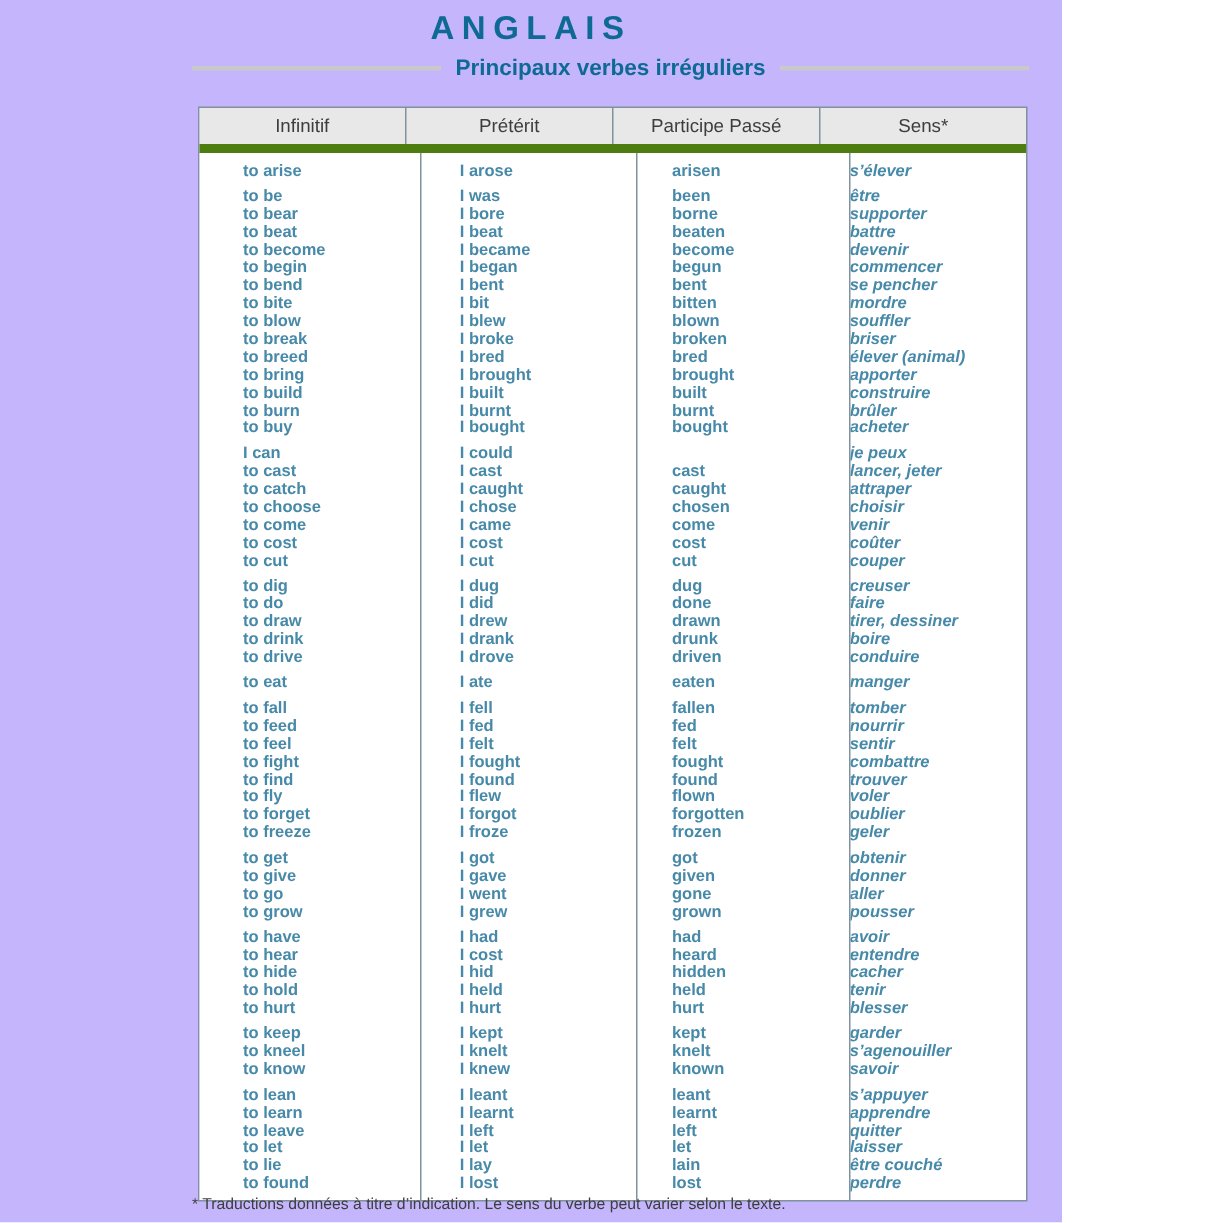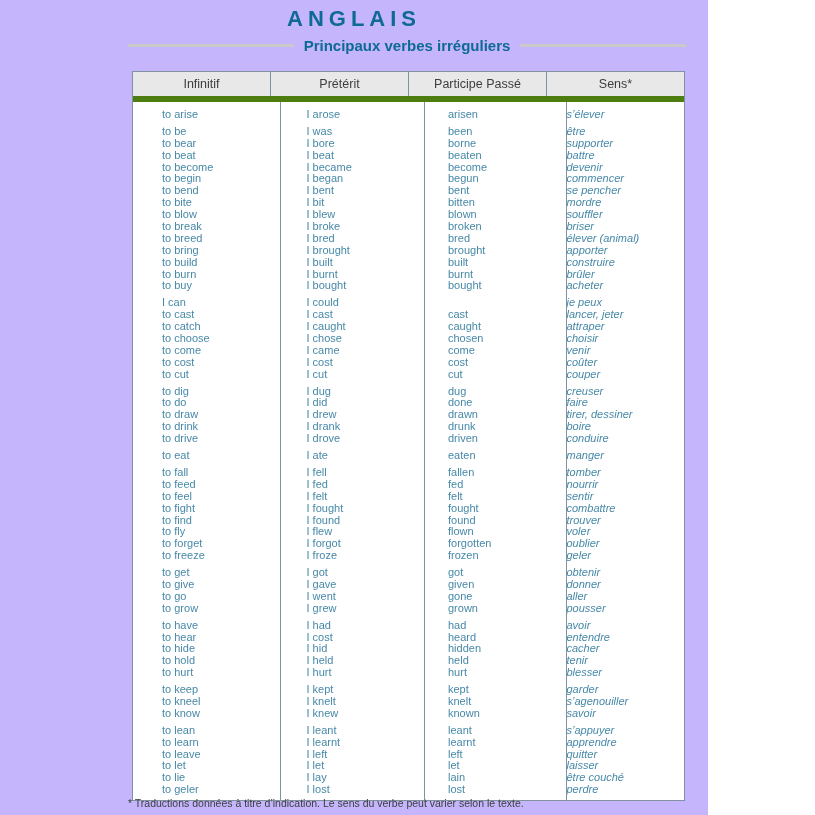--- a/index.html
+++ b/index.html
@@ -74,20 +74,21 @@
     display: flex;
     background: #ffffff;
   }
   .tcol {
     flex: 1;
     border-left: 1px solid #7f929e;
     box-sizing: border-box;
     padding-top: 7px;
     padding-bottom: 4px;
     overflow: hidden;
+    font-weight: bold;
   }
   .tcol:first-child { border-left: none; }
   .tcol-0 { padding-left: 29px; }
   .tcol-1 { padding-left: 26px; }
   .tcol-2 { padding-left: 23px; }
   .tcol-3 { }
   .group { margin-top: 5px; }
   .group:first-child { margin-top: 0; }
   .line {
     height: 11.9px;
@@ -193,21 +194,21 @@
             <div class="line">to keep</div>
             <div class="line">to kneel</div>
             <div class="line">to know</div>
           </div>
           <div class="group">
             <div class="line">to lean</div>
             <div class="line">to learn</div>
             <div class="line">to leave</div>
             <div class="line">to let</div>
             <div class="line">to lie</div>
-            <div class="line">to geler</div>
+            <div class="line">to found</div>
           </div>
         </div>
         <div class="tcol tcol-1">
           <div class="group">
             <div class="line">I arose</div>
           </div>
           <div class="group">
             <div class="line">I was</div>
             <div class="line">I bore</div>
             <div class="line">I beat</div>

